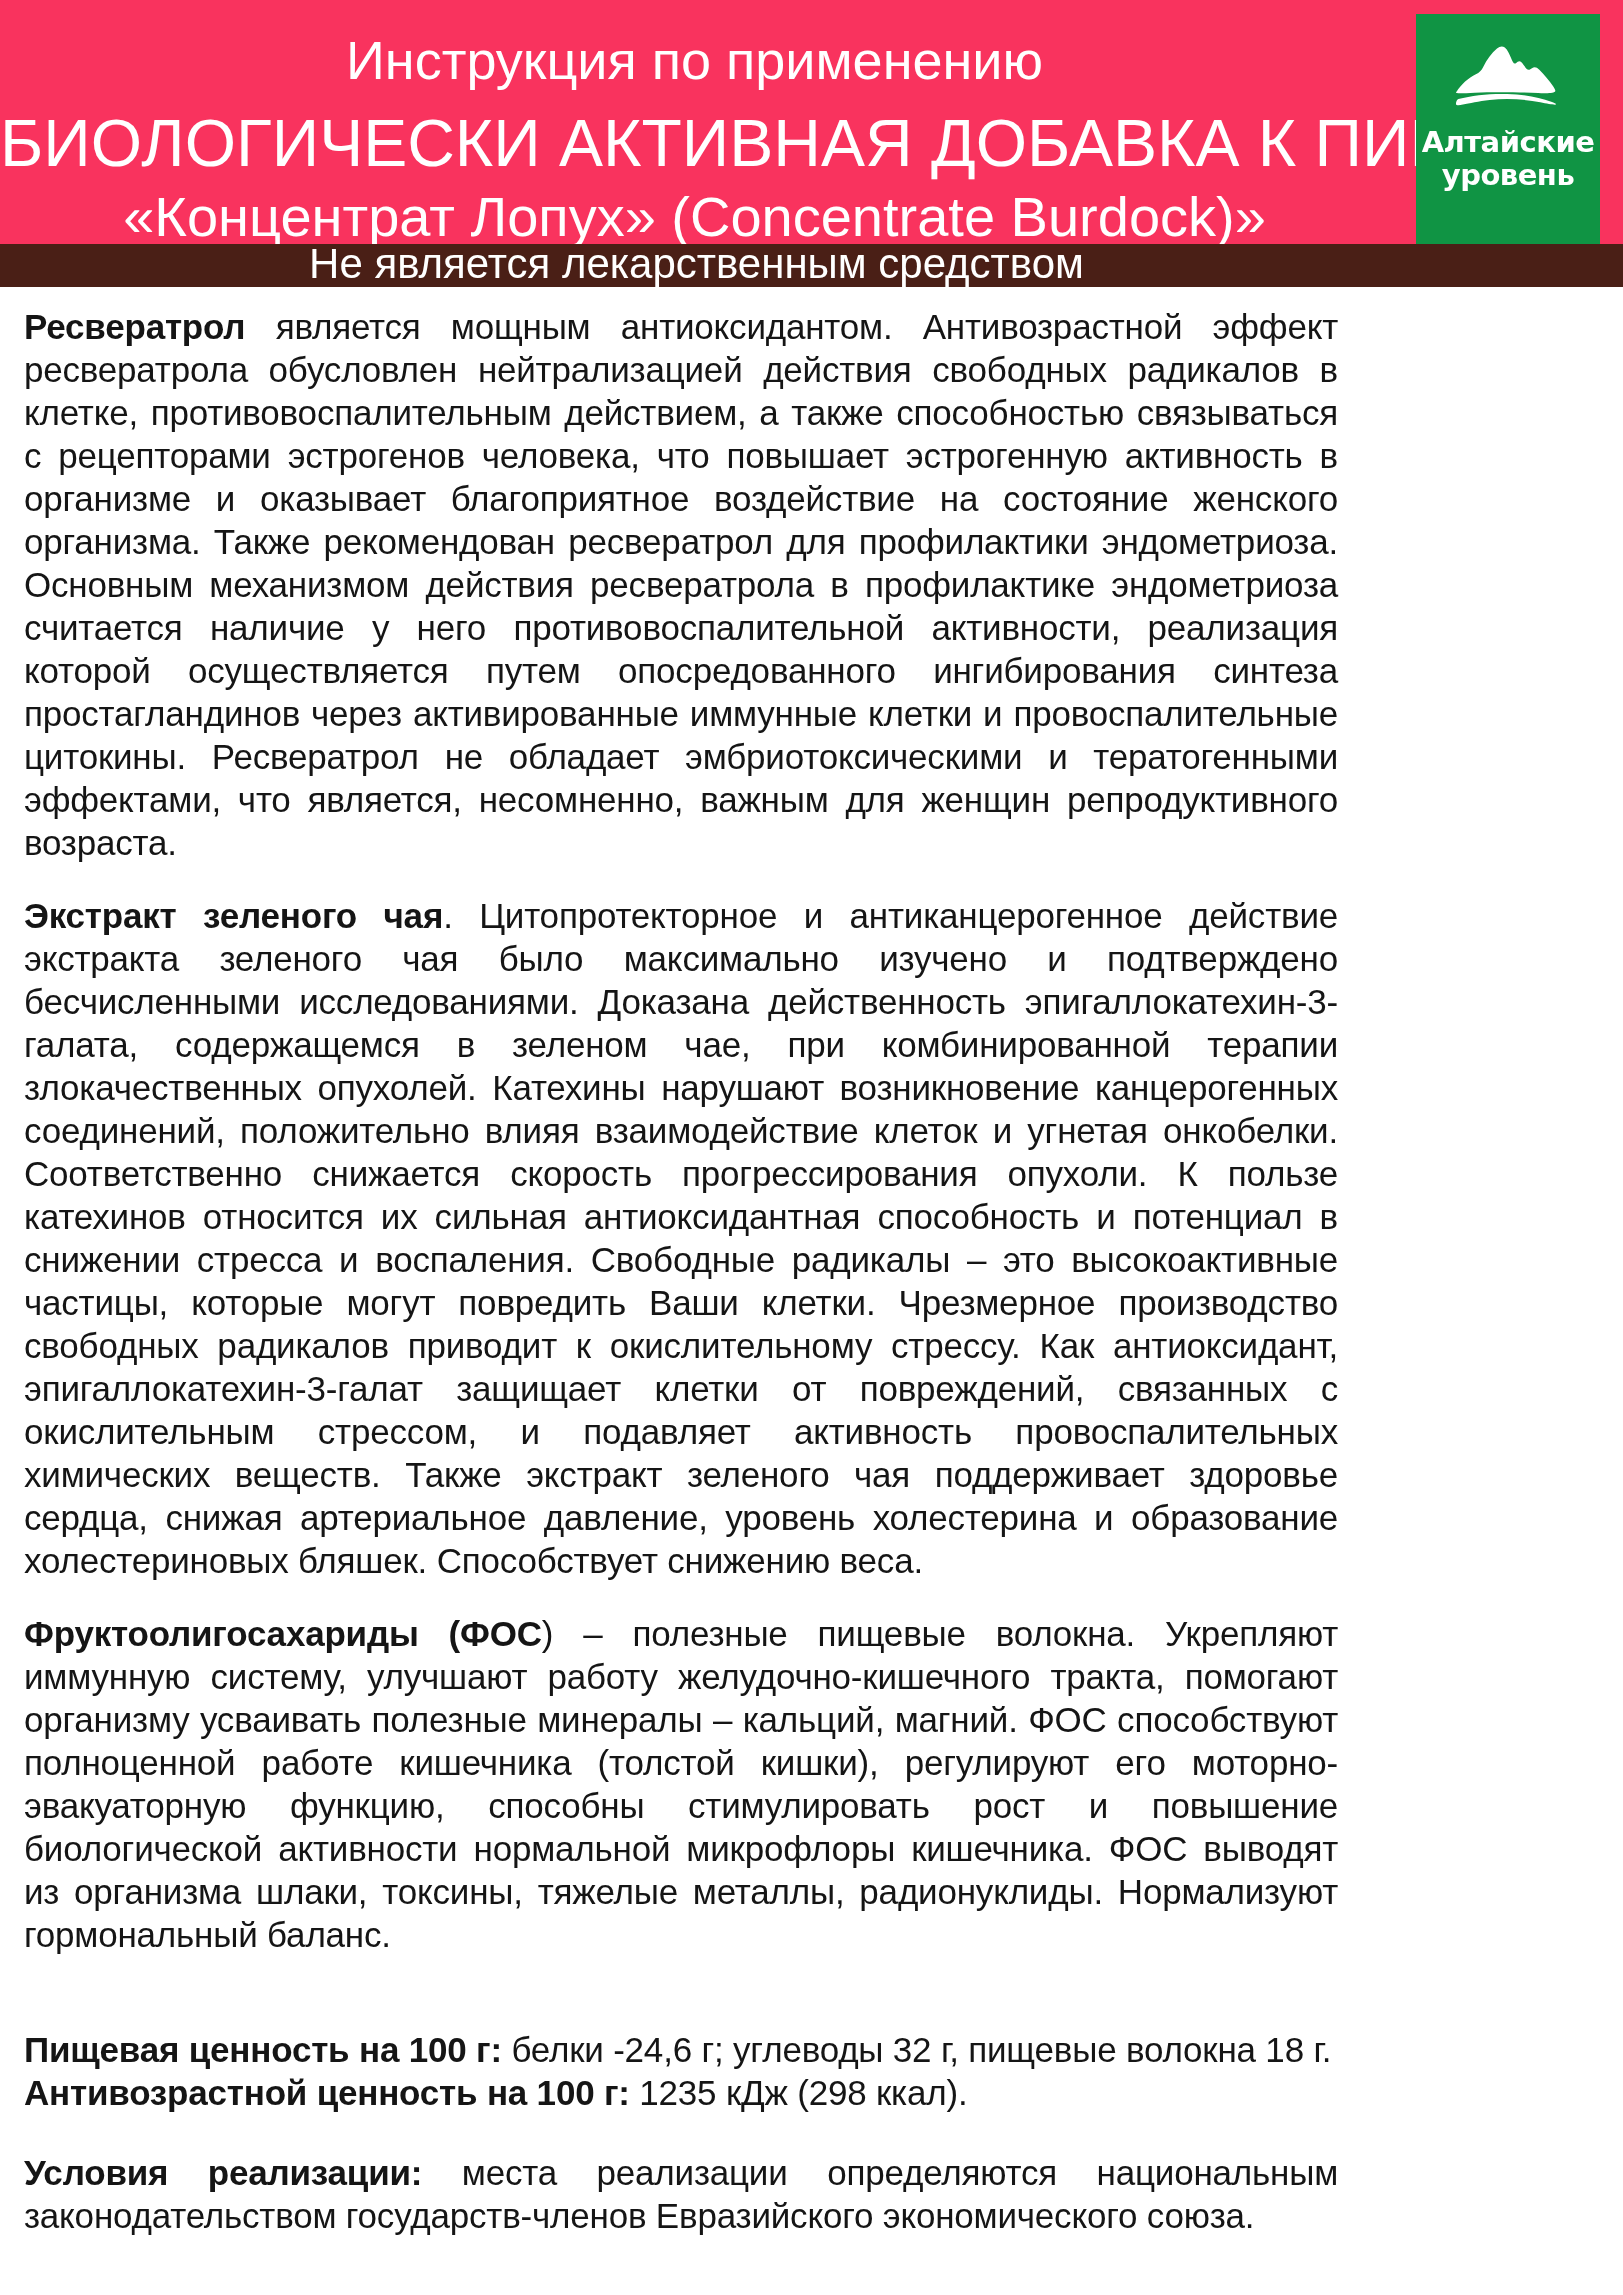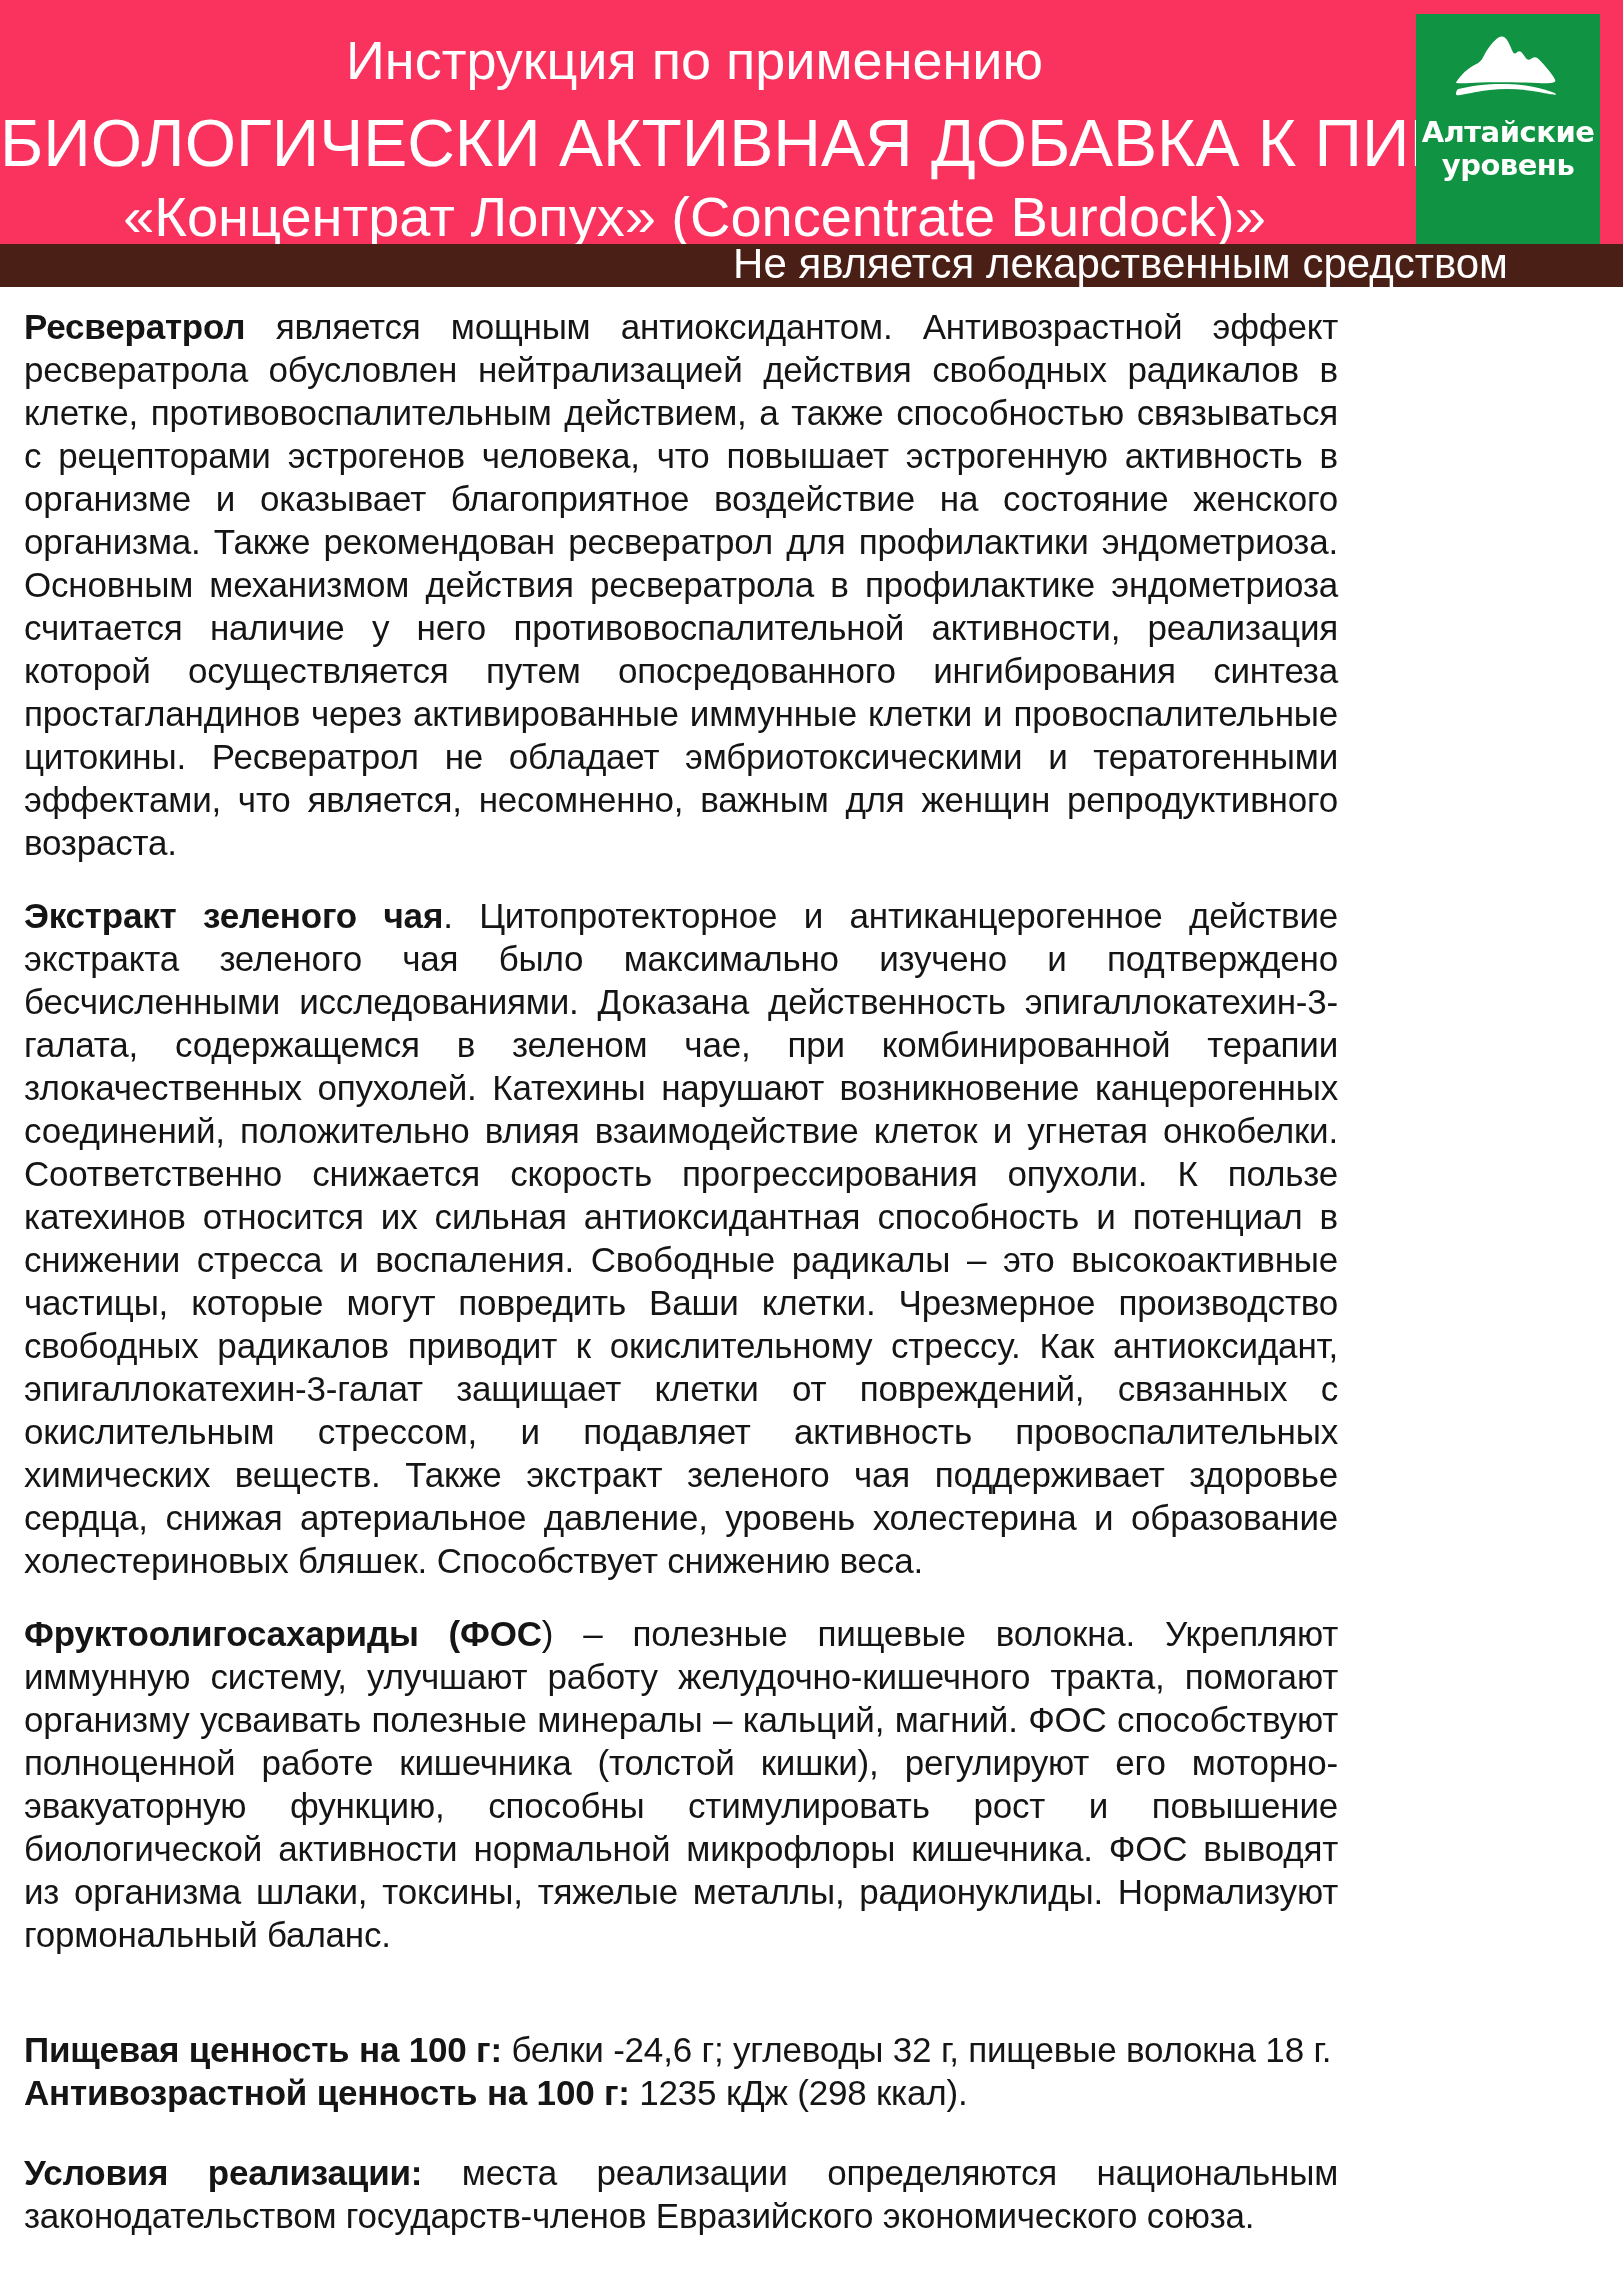--- a/index.html
+++ b/index.html
@@ -71,21 +71,21 @@
     right: 23px;
     top: 14px;
     width: 184px;
     height: 233px;
     background: #109444;
     display: flex;
     flex-direction: column;
     align-items: center;
     justify-content: flex-start;
     box-sizing: border-box;
-    padding-top: 16px;
+    padding-top: 26px;
   }
   .logo-mountain {
     width: 115px;
     height: 74px;
     display: block;
   }
   .logo-text {
     margin-top: 12px;
     color: #ffffff;
     font-family: "DejaVu Sans", sans-serif;
@@ -99,21 +99,21 @@
 
   
   .disclaimer {
     position: relative;
     width: 1623px;
     height: 43px;
     background: #4A1F16;
     color: #ffffff;
     display: flex;
     align-items: center;
-    justify-content: flex-end;
+    justify-content: center;
     box-sizing: border-box;
   }
   .disclaimer-text {
     font-size: 42px;
     line-height: 43px;
     font-weight: 400;
     white-space: nowrap;
     position: relative;
     left: -115px;
     top: -1.8px;

